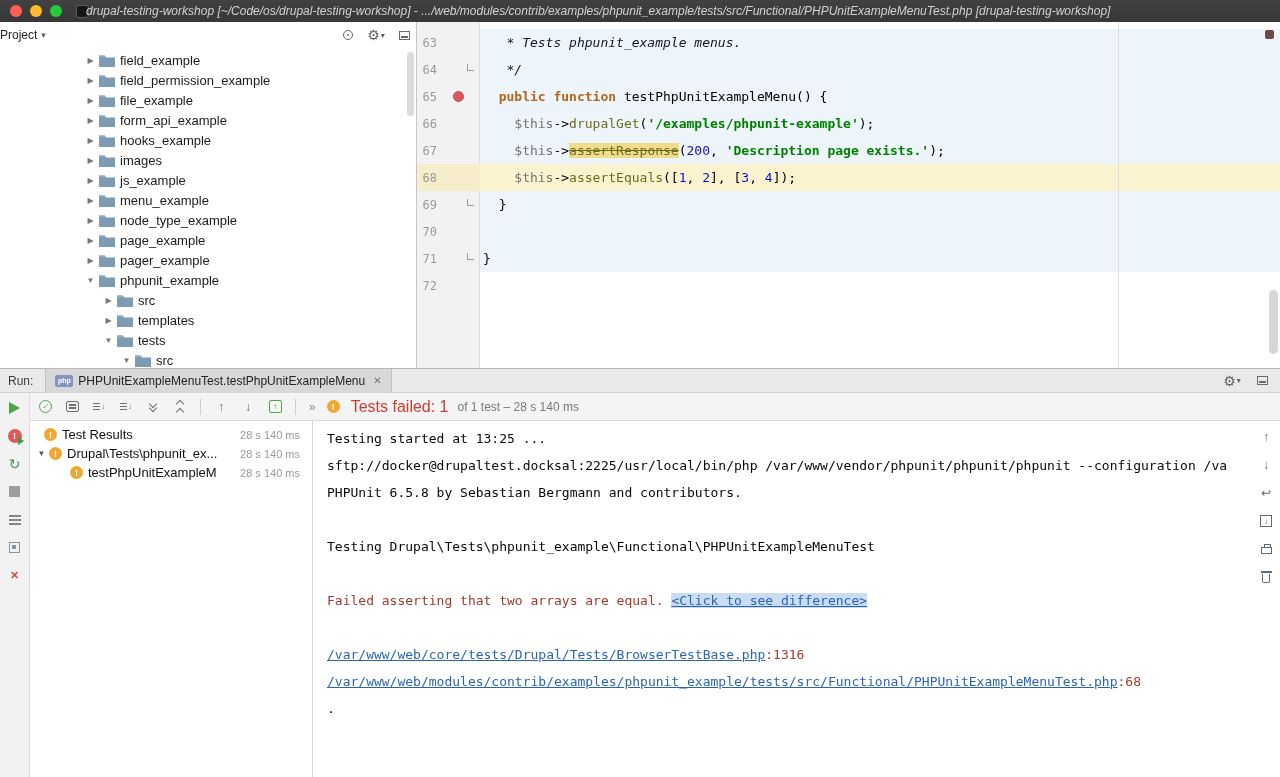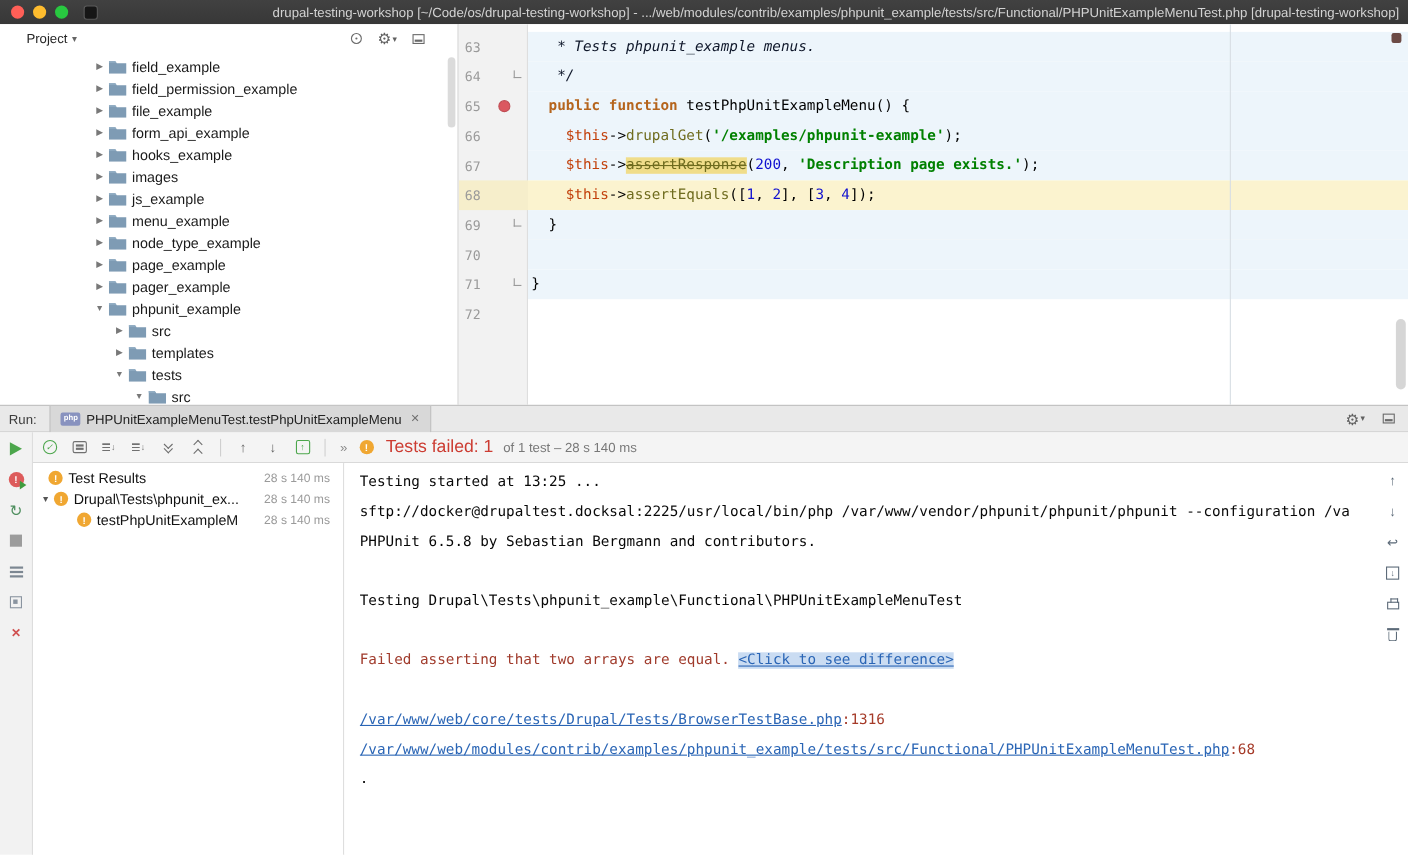--- a/index.html
+++ b/index.html
@@ -8,27 +8,27 @@
   *{box-sizing:border-box;}
 
   
   .titlebar{position:absolute;top:0;left:0;right:0;height:22px;
             background:linear-gradient(#414141,#373737);display:flex;align-items:center;}
   .tl{width:12px;height:12px;border-radius:50%;flex:none;}
   .tl-red{margin-left:10px;background:#ff5f57;}
   .tl-yellow{margin-left:8px;background:#febc2e;}
   .tl-green{margin-left:8px;background:#28c840;}
   .doc-icon{width:13px;height:13px;margin-left:14px;background:#161616;border:1px solid #5a5a5a;border-radius:3px;flex:none;}
-  .tb-title{position:absolute;left:86px;right:8px;text-align:right;font-size:12px;color:#d2d2d2;
-            white-space:nowrap;overflow:hidden;}
+  .tb-title{position:absolute;left:86px;right:8px;text-align:left;font-size:12px;color:#d2d2d2;
+            white-space:nowrap;overflow:hidden;font-style:italic;}
 
   
   .project-pane{position:absolute;top:22px;left:0;width:417px;height:346px;background:#fff;
                 border-right:1px solid #c6c6c6;}
-  .pp-header{height:26px;display:flex;align-items:center;padding:0 24px;}
+  .pp-header{height:26px;display:flex;align-items:center;padding:0 0;}
   .pp-title{font-size:12px;color:#262626;display:flex;align-items:center;gap:4px;cursor:default;}
   .caret{font-size:9px;color:#666;}
   .pp-icons{margin-left:auto;display:flex;align-items:center;gap:12px;margin-right:4px;}
   .ppi{width:16px;height:16px;display:flex;align-items:center;justify-content:center;color:#616161;}
   .crosshair{width:10px;height:10px;border:1px solid #6a6a6a;border-radius:50%;position:relative;}
   .crosshair::after{content:"";position:absolute;left:3px;top:3px;width:2px;height:2px;background:#6a6a6a;border-radius:50%;}
   .gear{font-size:14px;line-height:1;}
   .mini-caret{font-size:8px;margin-left:1px;}
   .hide-box{width:11px;height:9px;border:1px solid #6a6a6a;position:relative;}
   .hide-box::after{content:"";position:absolute;left:1px;right:1px;bottom:1px;height:2px;background:#6a6a6a;}
@@ -49,21 +49,21 @@
   .ed-gf{width:12px;display:flex;align-items:center;}
   .bp{width:11px;height:11px;border-radius:50%;background:#db5860;border:1px solid #c04e55;}
   .fold{width:7px;height:7px;border-left:1px solid #9a9a9a;border-bottom:1px solid #9a9a9a;margin-top:-4px;}
   .ed-c{flex:1;font-family:"DejaVu Sans Mono",monospace;font-size:13px;line-height:27px;white-space:pre;padding-left:3px;overflow:hidden;}
   .ed-row.tint .ed-c{background:#edf5fb;}
   .ed-row.cur .ed-c{background:#fbf3cf;}
   .ed-row.cur .ed-g{background:#f6eecb;}
   .seg-cm{color:#0f172a;font-style:italic;}
   .seg-kw{color:#b5641c;font-weight:bold;}
   .seg-pl{color:#000;}
-  .seg-var{color:#c2410c;}
+  .seg-var{color:#737373;}
   .seg-mth{color:#6f6c1f;}
   .seg-depr{color:#6f6c1f;text-decoration:line-through;background:#f0dd8a;}
   .seg-str{color:#008000;font-weight:bold;}
   .seg-num{color:#1010d0;}
   .margin-line{position:absolute;left:701px;top:0;bottom:0;width:1px;background:#d8dee4;}
   .insp-mark{position:absolute;right:6px;top:8px;width:9px;height:9px;background:#6c4a45;border-radius:2px;}
   .ed-scroll{position:absolute;right:2px;top:268px;width:9px;height:64px;background:rgba(0,0,0,.16);border-radius:5px;}
 
   
   .run-panel{position:absolute;left:0;bottom:0;width:1280px;height:409px;border-top:1px solid #b8b8b8;

